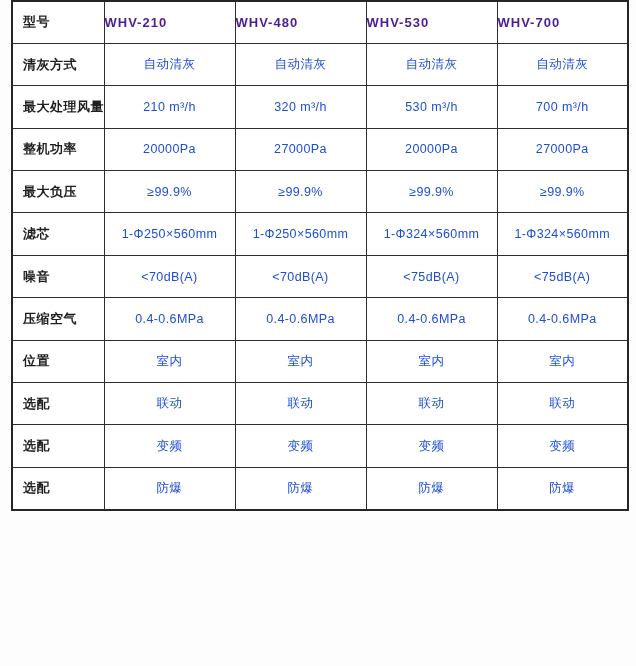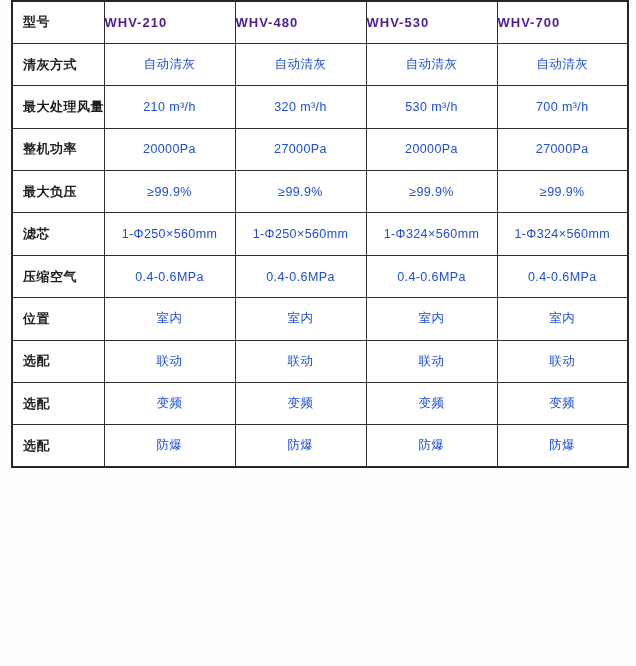--- a/index.html
+++ b/index.html
@@ -107,20 +107,27 @@
           <td class="val-col">≥99.9%</td>
         </tr>
         <tr>
           <td class="label-col">滤芯</td>
           <td class="val-col">1-Φ250×560mm</td>
           <td class="val-col">1-Φ250×560mm</td>
           <td class="val-col">1-Φ324×560mm</td>
           <td class="val-col">1-Φ324×560mm</td>
         </tr>
         <tr>
+          <td class="label-col">噪音</td>
+          <td class="val-col">&lt;70dB(A)</td>
+          <td class="val-col">&lt;70dB(A)</td>
+          <td class="val-col">&lt;75dB(A)</td>
+          <td class="val-col">&lt;75dB(A)</td>
+        </tr>
+        <tr>
           <td class="label-col">压缩空气</td>
           <td class="val-col">0.4-0.6MPa</td>
           <td class="val-col">0.4-0.6MPa</td>
           <td class="val-col">0.4-0.6MPa</td>
           <td class="val-col">0.4-0.6MPa</td>
         </tr>
         <tr>
           <td class="label-col">位置</td>
           <td class="val-col">室内</td>
           <td class="val-col">室内</td>

